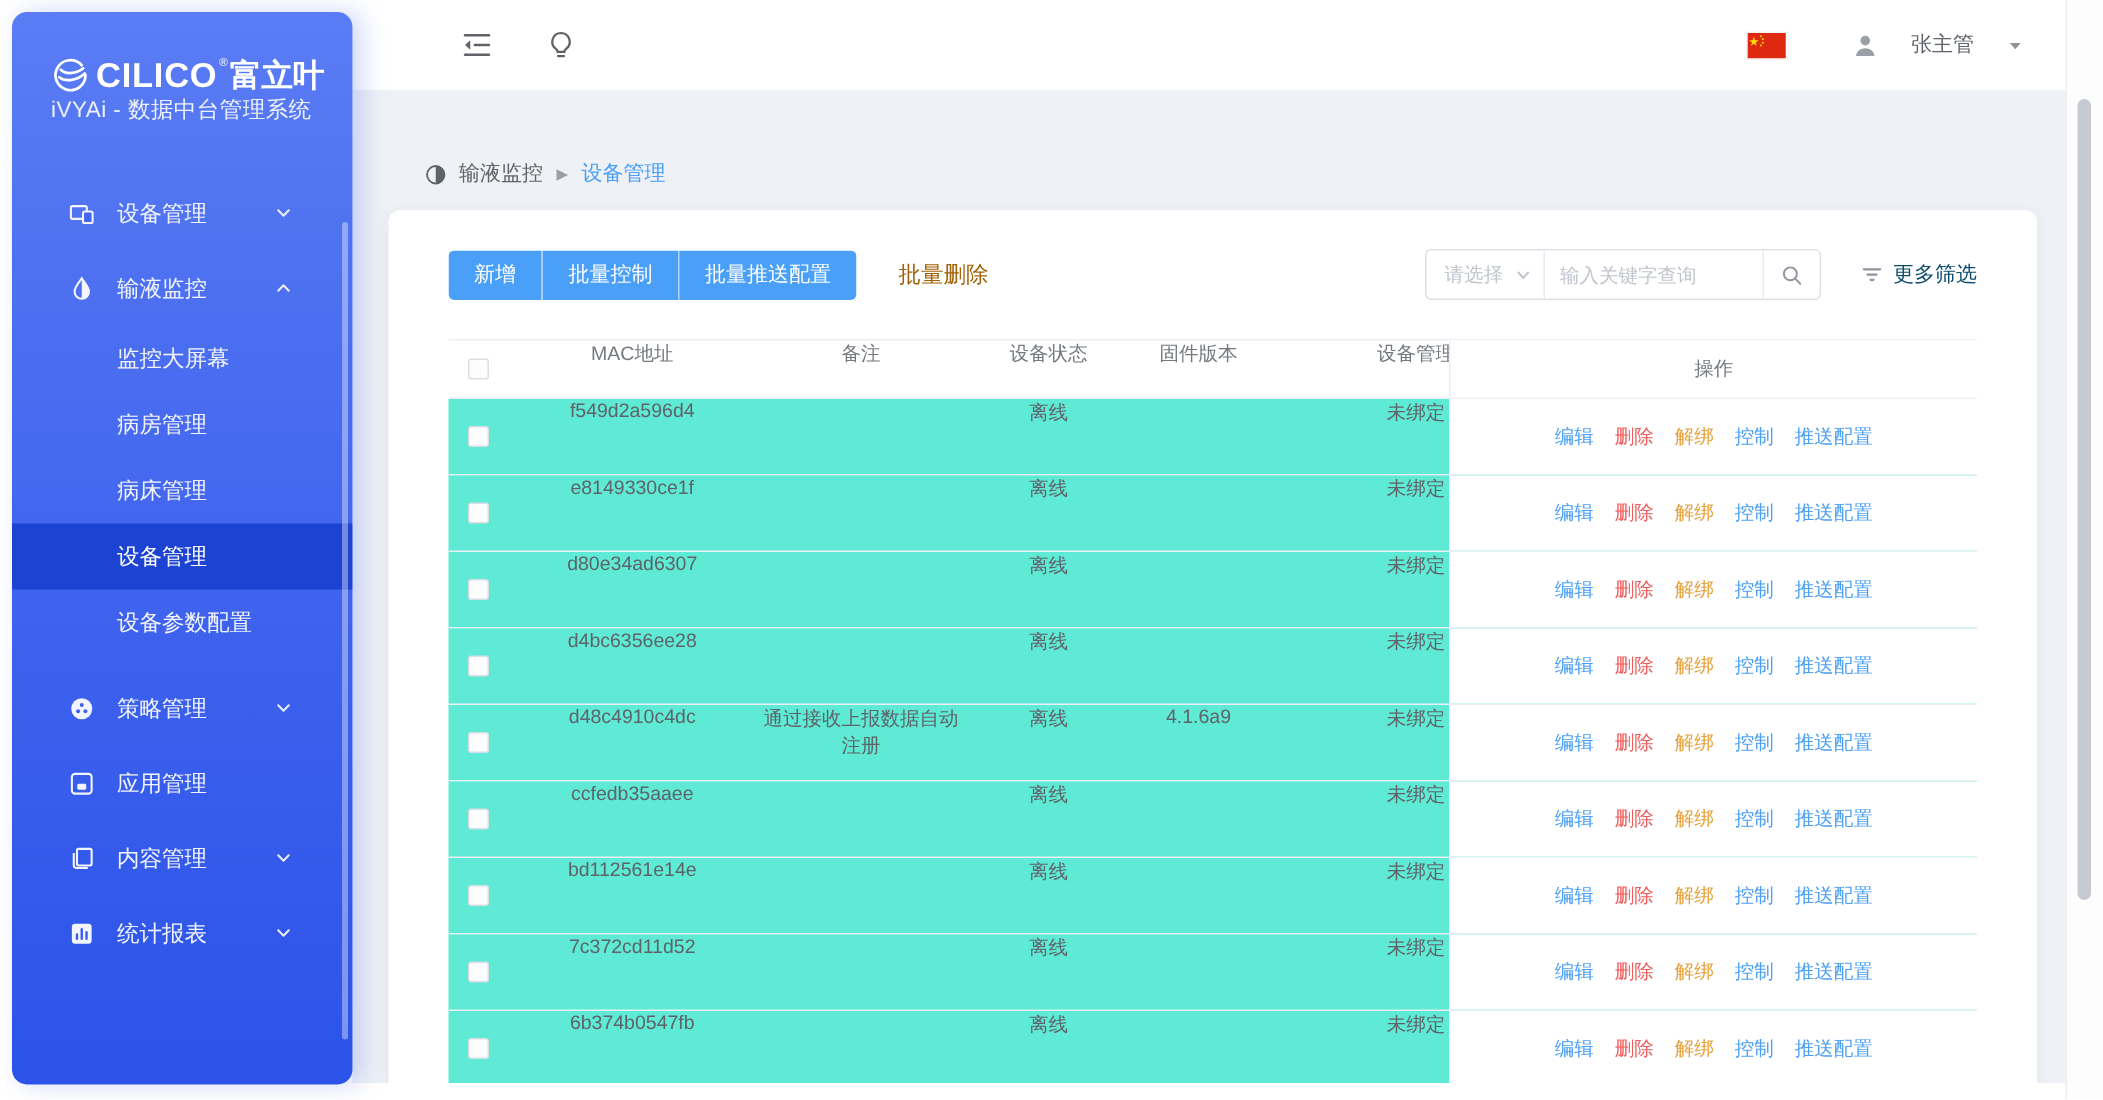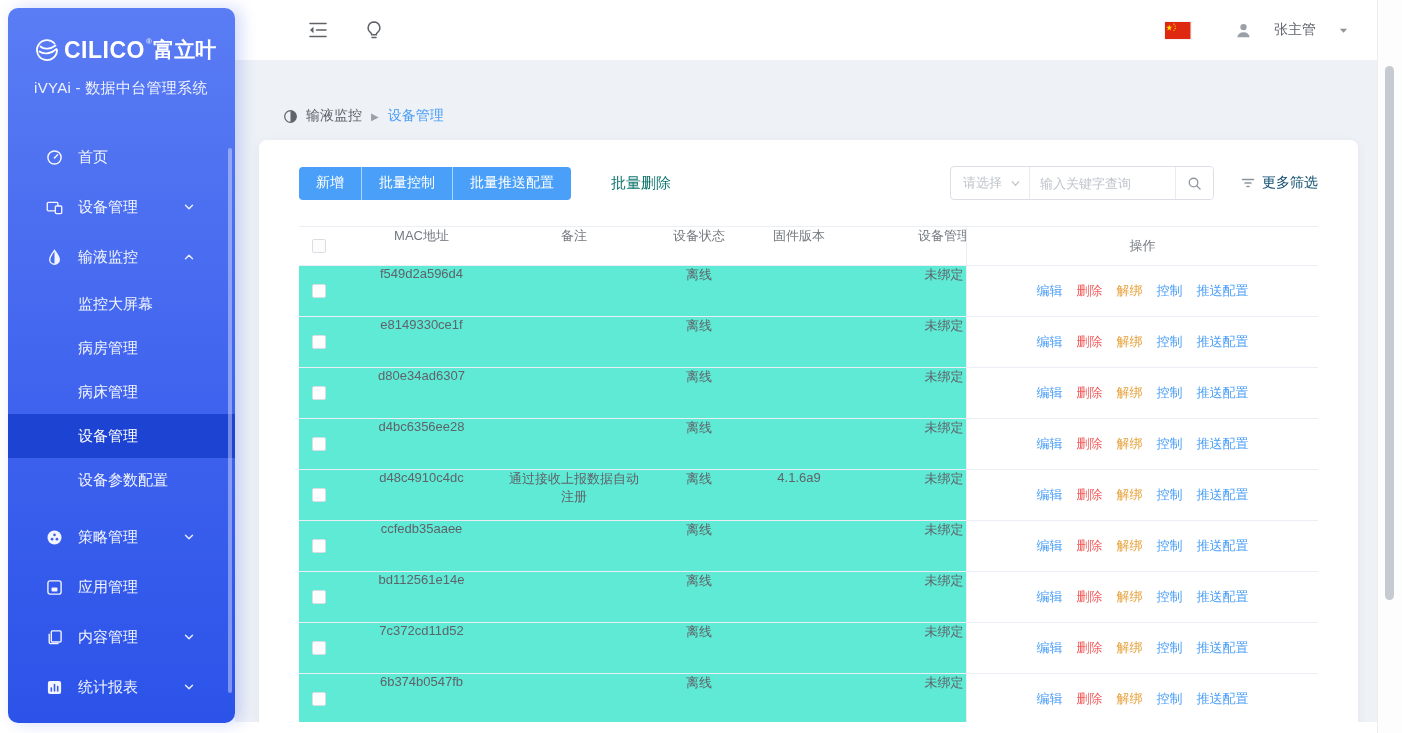--- a/index.html
+++ b/index.html
@@ -16,21 +16,21 @@
     background:linear-gradient(180deg,#5a7cf4 0%, #3f63ee 55%, #2c53e9 100%);
     box-shadow:6px 0 16px rgba(44,83,233,.22);
     overflow:hidden; color:#fff;
   }
   .logo-wrap { padding:28px 0 0 26px; }
   .logo-row { display:flex; align-items:center; }
   .logo-glyph { width:26px; height:26px; margin-right:4px; flex:0 0 auto; }
   .logo-name { font-size:23px; font-weight:bold; letter-spacing:.5px; }
   .logo-reg { font-size:8px; vertical-align:top; opacity:.8; margin:0 1px; }
   .logo-cn { font-size:21px; font-weight:bold; }
-  .logo-sub { margin-top:15px; font-size:15px; color:#eef2ff; letter-spacing:.3px; }
+  .logo-sub { font-size:15px; color:#eef2ff; letter-spacing:.3px; }
   .menu { margin-top:34px; }
   .menu-item { position:relative; display:flex; align-items:center; cursor:pointer; font-size:15px; color:#f2f5ff; }
   .menu-item.top { height:50px; padding-left:38px; }
   .menu-item.sub { height:44px; padding-left:70px; }
   .menu-item.sub.active { background:#1d43d3; color:#ffffff; }
   .mi-icon { width:17px; height:17px; margin-right:15px; display:inline-flex; }
   .mi-icon svg { width:17px; height:17px; }
   .mi-chevron { position:absolute; right:40px; top:50%; transform:translateY(-50%); width:12px; height:12px; opacity:.95; }
   .mi-chevron svg { width:12px; height:12px; display:block; }
   .mi-chevron.up svg { transform:rotate(180deg); }
@@ -74,21 +74,21 @@
     margin:14px 19px 0 24px; height:700px; background:#fff; border-radius:8px;
     box-shadow:0 2px 12px rgba(31,45,61,.05); padding:26px 40px 0 40px; position:relative;
   }
 
   
   .toolbar { display:flex; align-items:center; height:34px; }
   .btn-group { display:flex; border-radius:4px; overflow:hidden; }
   .btn { height:33px; padding:0 17px; background:#4aa0f8; color:#fff; font-size:14px; border:none;
          cursor:pointer; font-family:inherit; }
   .btn + .btn { border-left:1px solid rgba(255,255,255,.55); }
-  .text-btn { margin-left:40px; font-size:15px; color:#0f766e; cursor:pointer; background:none; border:none; font-family:inherit; }
+  .text-btn { margin-left:28px; font-size:15px; color:#a16207; cursor:pointer; background:none; border:none; font-family:inherit; }
   .toolbar-right { margin-left:auto; display:flex; align-items:center; }
   .search-group { display:flex; align-items:center; height:34px; border:1px solid #dcdfe6; border-radius:4px; background:#fff; overflow:hidden; }
   .fake-select { width:78px; height:100%; display:flex; align-items:center; padding:0 8px 0 12px; cursor:pointer; }
   .fake-select .ph { font-size:13px; color:#c0c4cc; flex:1; }
   .sel-caret { width:11px; height:11px; color:#c0c4cc; display:inline-flex; }
   .sel-caret svg { width:11px; height:11px; }
   .kw-input { width:146px; height:100%; border:none; outline:none; padding:0 10px; font-size:13px; font-family:inherit;
               border-left:1px solid #e8ebf0; color:#8b5cf6; }
   .kw-input::placeholder { color:#c0c4cc; }
   .search-btn { width:38px; height:100%; background:#fff; border:none; border-left:1px solid #e8ebf0; cursor:pointer;
@@ -132,31 +132,20 @@
           <path d="M6.5 9.5 C10 13 17 12 21.5 8.5"></path>
           <path d="M5.5 14.5 C10 18 17.5 16.5 22.5 12"></path>
         </svg>
       </span>
       <span class="logo-name"><span>CILICO</span><span class="logo-reg">®</span></span>
       <span class="logo-cn">富立叶</span>
     </div>
     <div class="logo-sub">iVYAi - 数据中台管理系统</div>
   </div>
   <nav class="menu" id="menu">
-      <div class="menu-item top">
-         <span class="mi-icon">
-          <svg viewBox="0 0 16 16" fill="none" stroke="currentColor" stroke-width="1.4" stroke-linecap="round">
-            <circle cx="8" cy="8" r="6.2"></circle>
-            <path d="M8 8.4 L10.9 5.4"></path>
-            <circle cx="8" cy="8" r="0.6" fill="currentColor" stroke="none"></circle>
-          </svg>
-        </span>
-         <span class="mi-label">首页</span>
-
-       </div>
       <div class="menu-item top">
          <span class="mi-icon">
           <svg viewBox="0 0 16 16" fill="none" stroke="currentColor" stroke-width="1.3">
             <rect x="1.2" y="3.2" width="10" height="8" rx="1"></rect>
             <rect x="8.8" y="6.6" width="6" height="7.2" rx="1" fill="#4565ef"></rect>
           </svg>
         </span>
          <span class="mi-label">设备管理</span>
          <span class="mi-chevron down">
           <svg viewBox="0 0 12 12" fill="none" stroke="currentColor" stroke-width="1.4" stroke-linecap="round" stroke-linejoin="round">

